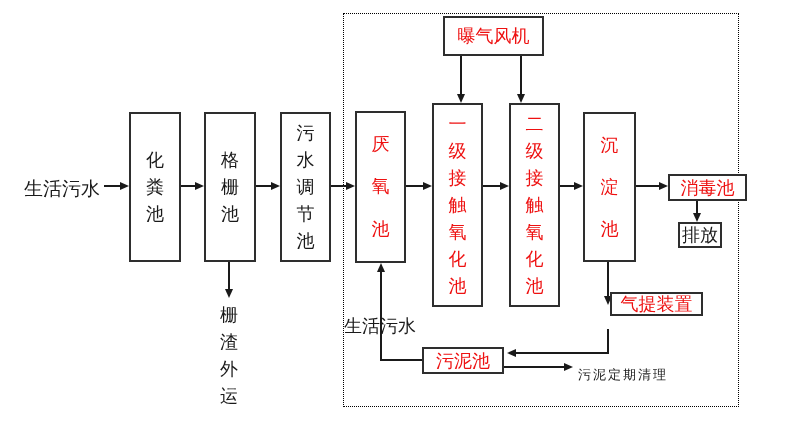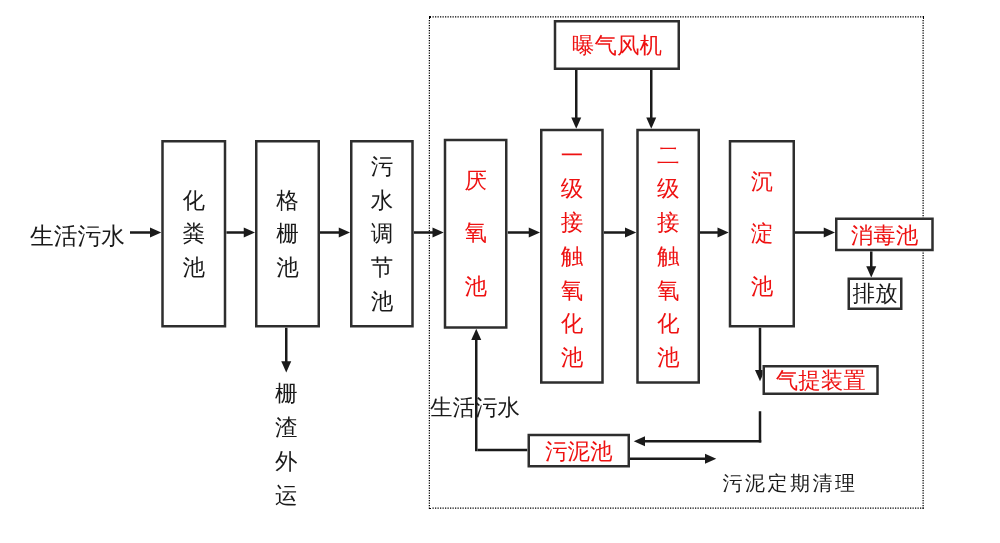--- a/index.html
+++ b/index.html
@@ -176,21 +176,21 @@
   <div class="pbox hbox blk" style="left:678px; top:222px; width:44px; height:26px;">排放</div>
 
   <div class="pbox hbox red" style="left:567px; top:292px; width:93px; height:24px;margin-left:43px;">气提装置</div>
 
   <div class="pbox hbox red" style="left:422px; top:347px; width:82px; height:27px;">污泥池</div>
 
   <div class="lbl" style="left:24px; top:176px;">生活污水</div>
 
   <div class="lbl" style="left:344px; top:314px; font-size:18px;">生活污水</div>
 
-  <div class="lbl" style="left:578px; top:377px; font-size:16px; letter-spacing:2px;">污泥定期清理</div>
+  <div class="lbl" style="left:578px; top:366px; font-size:13px; letter-spacing:2px;">污泥定期清理</div>
 
   <div class="vlabel" style="left:211px; top:302px; width:36px;">
       <div class="vchar">栅</div>
       <div class="vchar">渣</div>
       <div class="vchar">外</div>
       <div class="vchar">运</div>
     </div>
 
 </div>
 

